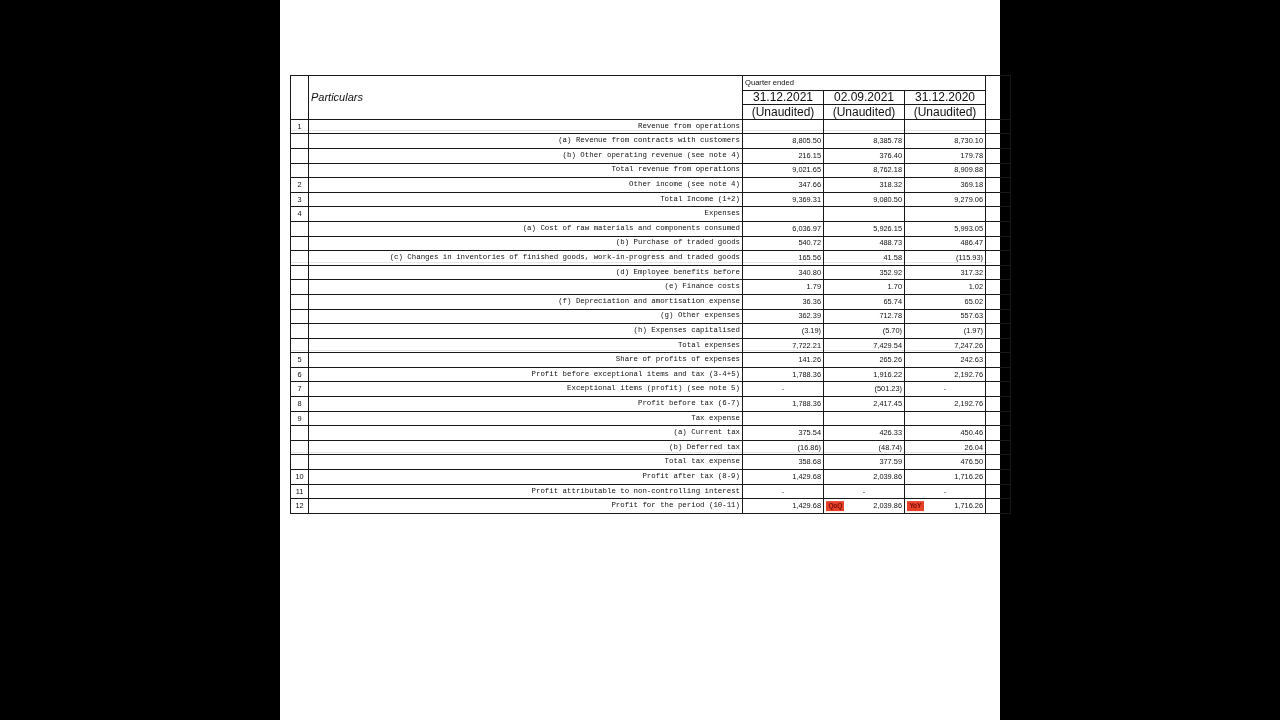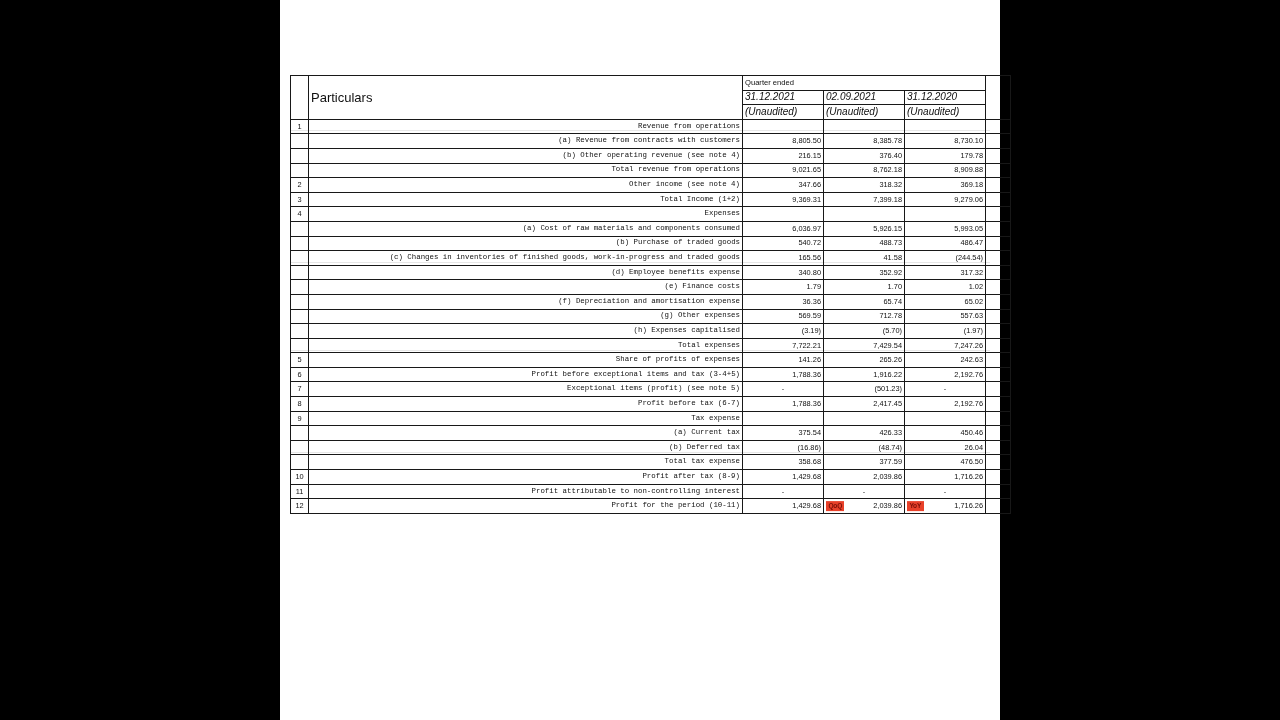--- a/index.html
+++ b/index.html
@@ -63,31 +63,31 @@
   .num  { text-align: right; padding-right: 5px; }
   .dash { text-align: center; padding-right: 0; }
   .b    { font-weight: bold; }
   .tail { border-top: 1px solid #181818; border-bottom: 1px solid #181818; }
 
   
   .hdr-particulars {
     text-align: left;
     vertical-align: top;
     padding-top: 2px;
-    font-size: 13px;
+    font-size: 11px;
+    font-style: italic;
   }
   .hdr-quarter {
     text-align: left;
     font-size: 7.6px;
   }
   .hdr-date, .hdr-unaud {
-    text-align: left;
+    text-align: center;
     padding-right: 5px;
-    font-size: 10px;
-    font-style: italic;
+    font-size: 12px;
   }
   .no-border-bottom { border-bottom: none; }
 
   
   .badge-cell { position: relative; }
   .badge {
     position: absolute;
     left: 2px;
     top: 50%;
     transform: translateY(-50%);
@@ -186,21 +186,21 @@
             <td class="part">Other income (see note 4)</td>
             <td class="num">347.66</td>
             <td class="num">318.32</td>
             <td class="num">369.18</td>
             <td class="tail"></td>
           </tr>
           <tr>
             <td class="sl b">3</td>
             <td class="part b">Total Income (1+2)</td>
             <td class="num b">9,369.31</td>
-            <td class="num b">7,399.18</td>
+            <td class="num b">9,080.50</td>
             <td class="num b">9,279.06</td>
             <td class="tail"></td>
           </tr>
           <tr>
             <td class="sl b">4</td>
             <td class="part b">Expenses</td>
             <td class="num b"></td>
             <td class="num b"></td>
             <td class="num b"></td>
             <td class="tail"></td>
@@ -219,26 +219,26 @@
             <td class="num">540.72</td>
             <td class="num">488.73</td>
             <td class="num">486.47</td>
             <td class="tail"></td>
           </tr>
           <tr>
             <td class="sl"></td>
             <td class="part">(c) Changes in inventories of finished goods, work-in-progress and traded goods</td>
             <td class="num">165.56</td>
             <td class="num">41.58</td>
-            <td class="num">(244.54)</td>
-            <td class="tail"></td>
-          </tr>
-          <tr>
-            <td class="sl"></td>
-            <td class="part">(d) Employee benefits expense</td>
+            <td class="num">(115.93)</td>
+            <td class="tail"></td>
+          </tr>
+          <tr>
+            <td class="sl"></td>
+            <td class="part">(d) Employee benefits before</td>
             <td class="num">340.80</td>
             <td class="num">352.92</td>
             <td class="num">317.32</td>
             <td class="tail"></td>
           </tr>
           <tr>
             <td class="sl"></td>
             <td class="part">(e) Finance costs</td>
             <td class="num">1.79</td>
             <td class="num">1.70</td>
@@ -249,21 +249,21 @@
             <td class="sl"></td>
             <td class="part">(f) Depreciation and amortisation expense</td>
             <td class="num">36.36</td>
             <td class="num">65.74</td>
             <td class="num">65.02</td>
             <td class="tail"></td>
           </tr>
           <tr>
             <td class="sl"></td>
             <td class="part">(g) Other expenses</td>
-            <td class="num">569.59</td>
+            <td class="num">362.39</td>
             <td class="num">712.78</td>
             <td class="num">557.63</td>
             <td class="tail"></td>
           </tr>
           <tr>
             <td class="sl"></td>
             <td class="part">(h) Expenses capitalised</td>
             <td class="num">(3.19)</td>
             <td class="num">(5.70)</td>
             <td class="num">(1.97)</td>

